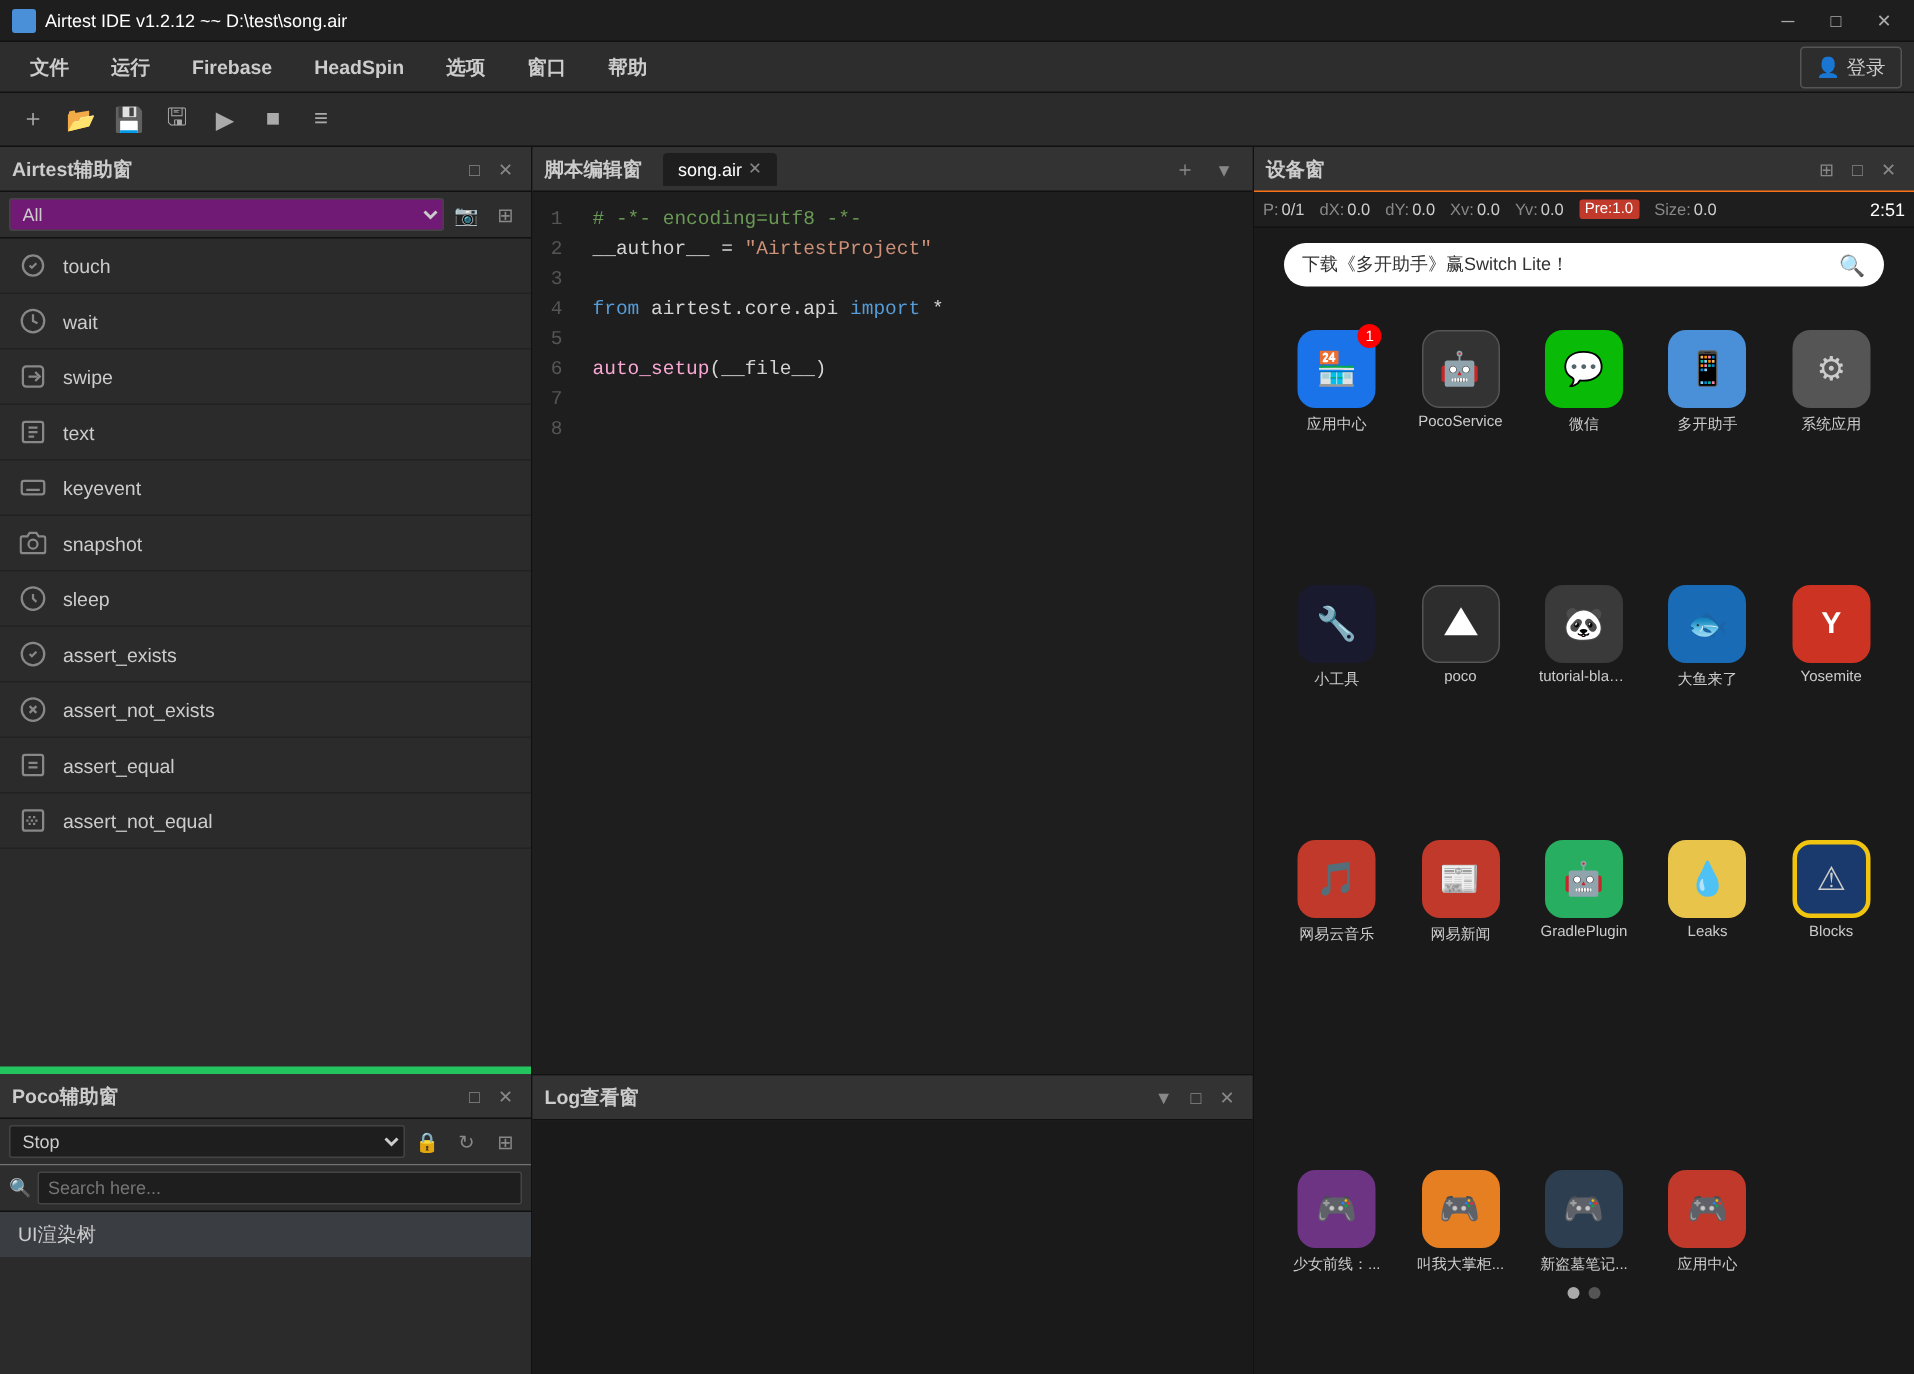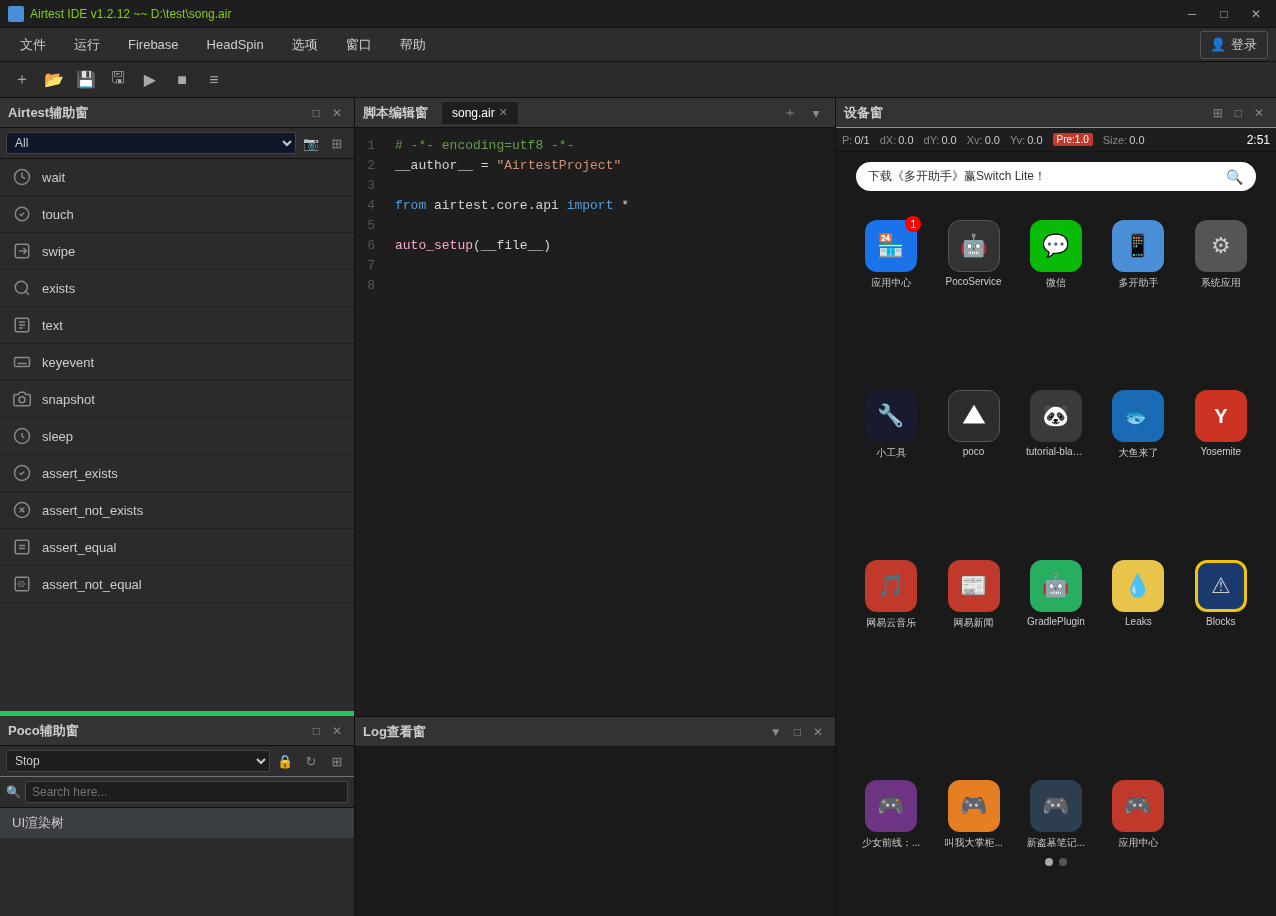--- a/index.html
+++ b/index.html
@@ -29,21 +29,21 @@
       gap: 6px;
     }
     .title-bar-icon {
       width: 16px;
       height: 16px;
       background: #4a90d9;
       border-radius: 2px;
       display: inline-block;
     }
     .title-bar-text {
-      color: #84cc16;
+      color: #ffffff;
       font-size: 12px;
     }
     .title-bar-controls {
       display: flex;
       gap: 8px;
     }
     .title-btn {
       width: 24px;
       height: 16px;
       display: flex;
@@ -63,20 +63,21 @@
       padding: 0 8px;
       border-bottom: 1px solid #111;
       gap: 4px;
     }
     .menu-item {
       padding: 4px 12px;
       color: #ccc;
       cursor: pointer;
       border-radius: 3px;
       font-size: 13px;
+      font-weight: bold;
     }
     .menu-login {
       margin-left: auto;
       display: flex;
       align-items: center;
       gap: 4px;
       color: #ccc;
       cursor: pointer;
       padding: 4px 10px;
       border: 1px solid #555;
@@ -158,21 +159,21 @@
       display: flex;
       align-items: center;
       padding: 4px 6px;
       gap: 4px;
       background: #2d2d2d;
       border-bottom: 1px solid #111;
       flex-shrink: 0;
     }
     .filter-select {
       flex: 1;
-      background: #0f172a;
+      background: #701a75;
       border: 1px solid #444;
       color: #ccc;
       padding: 2px 4px;
       font-size: 12px;
       border-radius: 2px;
     }
     .filter-btn {
       width: 22px;
       height: 22px;
       display: flex;
@@ -614,55 +615,46 @@
           <option>All</option>
         </select>
         <span class="filter-btn">📷</span>
         <span class="filter-btn">⊞</span>
       </div>
       <div class="panel-list">
 
         <div class="list-item">
           <div class="list-item-icon">
             <svg width="18" height="18" viewBox="0 0 24 24" fill="none" stroke="#888" stroke-width="2">
+              <path d="M9 12l2 2 4-4M21 12a9 9 0 11-18 0 9 9 0 0118 0z"></path>
+            </svg>
+          </div>
+          <span class="list-item-label">touch</span>
+        </div>
+
+        <div class="list-item">
+          <div class="list-item-icon">
+            <svg width="18" height="18" viewBox="0 0 24 24" fill="none" stroke="#888" stroke-width="2">
               <circle cx="12" cy="12" r="10"></circle>
                 <path d="M12 6v6l4 2"></path>
             </svg>
           </div>
           <span class="list-item-label">wait</span>
         </div>
 
         <div class="list-item">
           <div class="list-item-icon">
             <svg width="18" height="18" viewBox="0 0 24 24" fill="none" stroke="#888" stroke-width="2">
-              <path d="M9 12l2 2 4-4M21 12a9 9 0 11-18 0 9 9 0 0118 0z"></path>
-            </svg>
-          </div>
-          <span class="list-item-label">touch</span>
-        </div>
-
-        <div class="list-item">
-          <div class="list-item-icon">
-            <svg width="18" height="18" viewBox="0 0 24 24" fill="none" stroke="#888" stroke-width="2">
               <rect x="3" y="3" width="18" height="18" rx="3"></rect>
                 <path d="M8 12h8M14 8l4 4-4 4"></path>
             </svg>
           </div>
           <span class="list-item-label">swipe</span>
         </div>
 
-        <div class="list-item">
-          <div class="list-item-icon">
-            <svg width="18" height="18" viewBox="0 0 24 24" fill="none" stroke="#888" stroke-width="2">
-              <circle cx="11" cy="11" r="8"></circle>
-                <path d="M21 21l-4.35-4.35"></path>
-            </svg>
-          </div>
-          <span class="list-item-label">exists</span>
-        </div>
 
         <div class="list-item">
           <div class="list-item-icon">
             <svg width="18" height="18" viewBox="0 0 24 24" fill="none" stroke="#888" stroke-width="2">
               <rect x="3" y="3" width="18" height="18" rx="2"></rect>
                 <path d="M8 8h8M8 12h8M8 16h5"></path>
             </svg>
           </div>
           <span class="list-item-label">text</span>
         </div>

